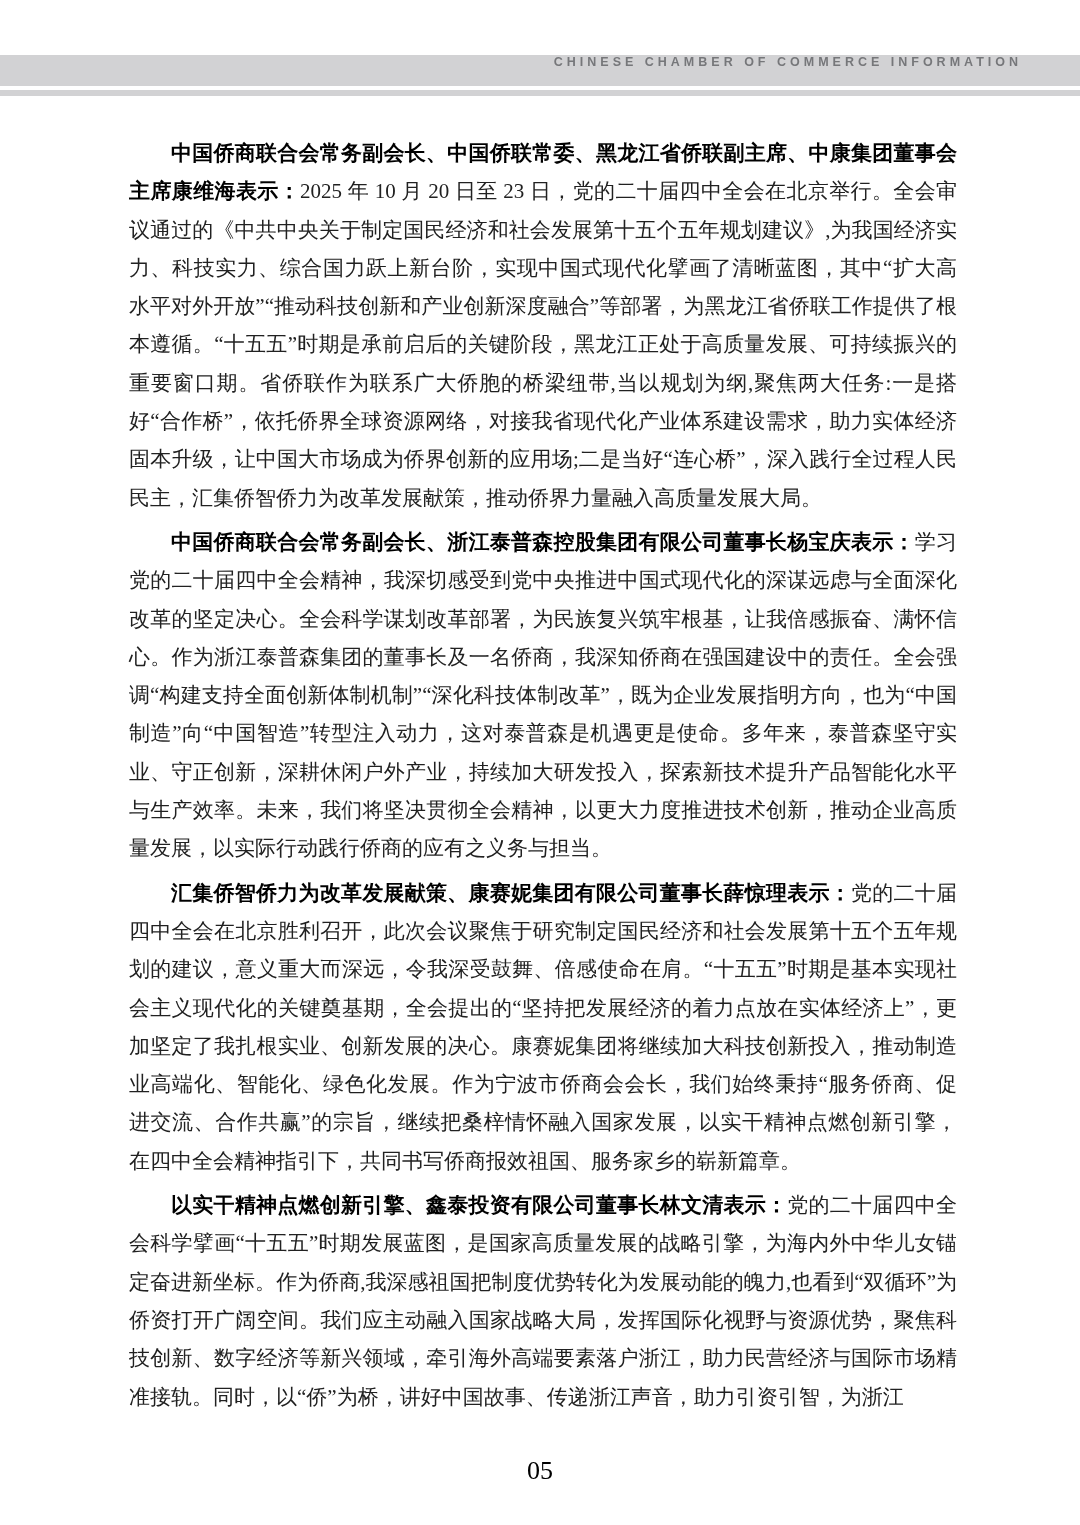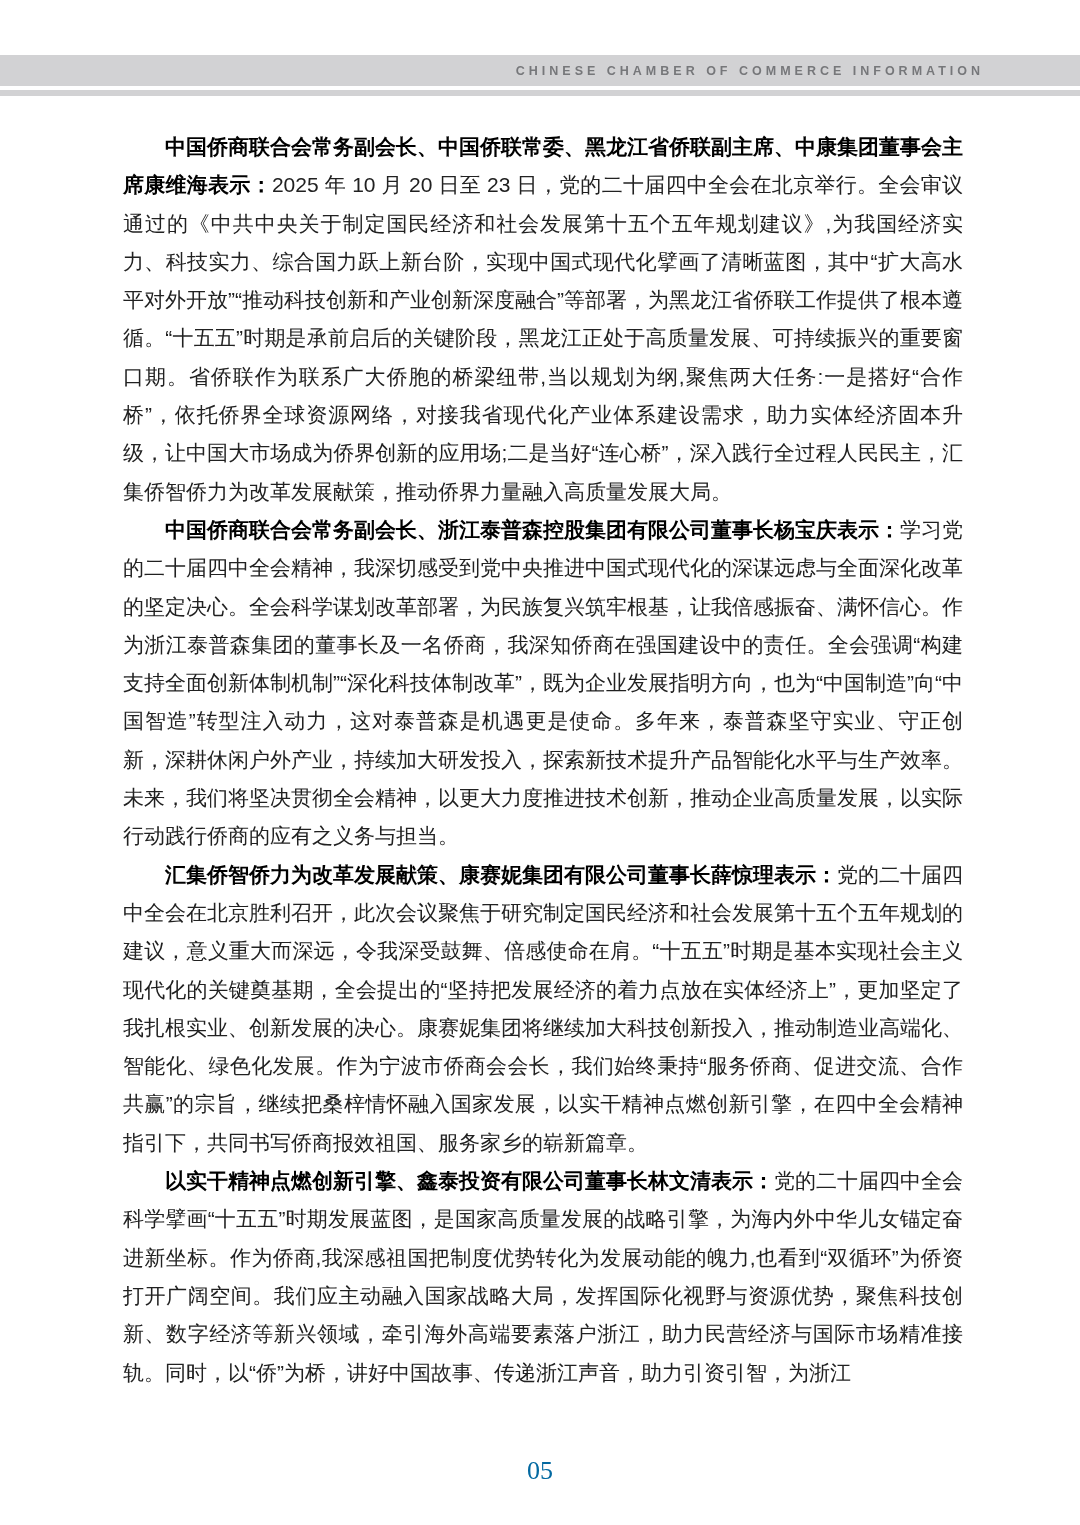--- a/index.html
+++ b/index.html
@@ -16,23 +16,23 @@
   }
   
   .banner-bar {
     position: absolute;
     left: 0;
     top: 55px;
     width: 1080px;
     height: 31px;
     background: #d2d2d4;
     display: flex;
-    align-items: center;
+    align-items: flex-start;
     justify-content: flex-end;
-    padding-right: 96px;
+    padding-right: 58px;
     box-sizing: border-box;
   }
   .banner-text {
     font-size: 12.5px;
     font-weight: bold;
     letter-spacing: 4px;
     color: #76777a;
     white-space: nowrap;
   }
   .banner-bar-thin {
@@ -49,40 +49,41 @@
     left: 123px;
     top: 128px;
     width: 840px;
     font-size: 21px;
     line-height: 38.3px;
     text-align: justify;
     color: #212121;
     line-break: strict;
   }
   .article p {
-    margin: 0;
+    margin: 6px;
     padding: 0;
     text-indent: 2em;
+    font-family: Liberation Serif, serif;
   }
   .article .lead {
     font-weight: 700;
     color: #000000;
   }
   
   .page-footer {
     position: absolute;
     left: 0;
     top: 1456px;
     width: 1080px;
     text-align: center;
   }
   .page-number {
     font-family: "Liberation Serif", "DejaVu Serif", serif;
     font-size: 26px;
-    color: #0369a1;
+    color: #000000;
   }
 </style>
 </head>
 <body>
 
 <header>
   <div class="banner-bar">
     <span class="banner-text">CHINESE CHAMBER OF COMMERCE INFORMATION</span>
   </div>
   <div class="banner-bar-thin"></div>

